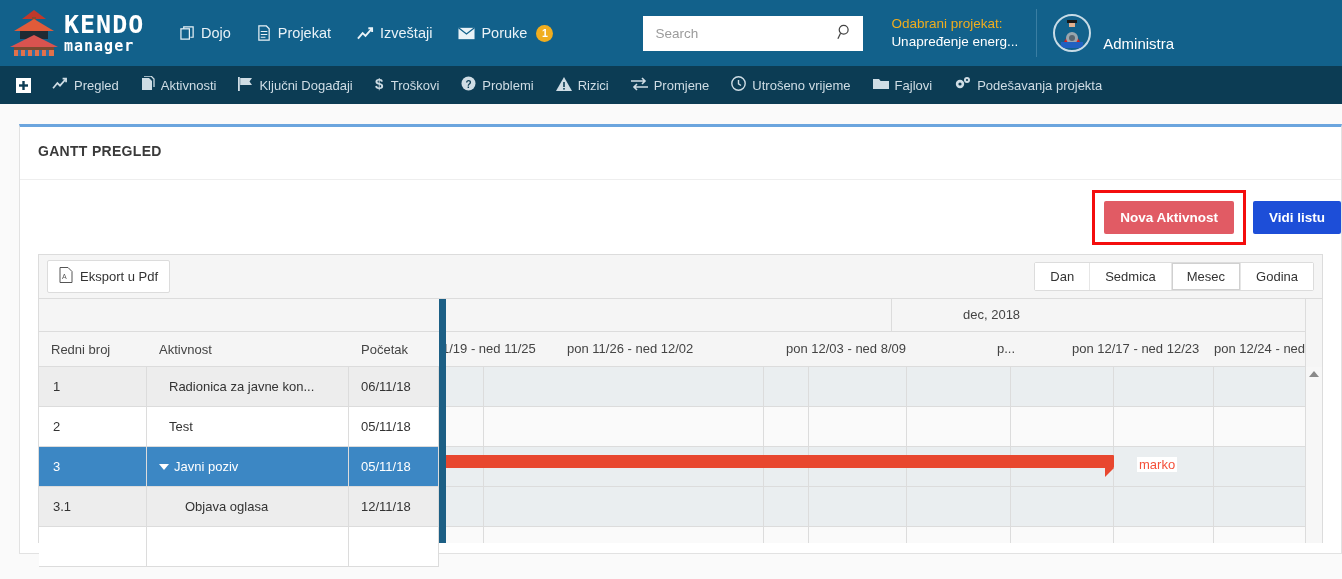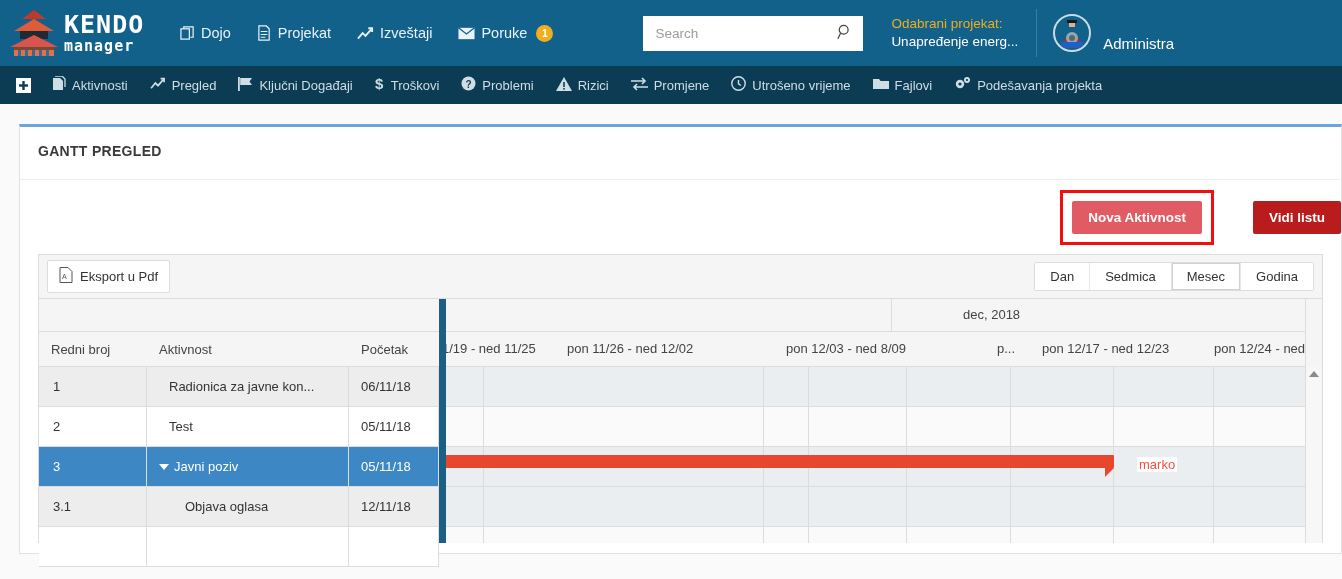--- a/index.html
+++ b/index.html
@@ -87,21 +87,21 @@
   .action-row {
     height:74px; display:flex; align-items:center; justify-content:flex-end;
     padding-right:0px; position:relative;
   }
   .btn {
     border:none; font-size:13.5px; font-weight:bold; color:#fff;
     padding:9px 16px; cursor:pointer; font-family:"Liberation Sans", sans-serif;
     border-radius:2px;
   }
   .btn-red { background:#e15b64; }
-  .btn-blue { background:#b91c1c;margin-left:32px; }
+  .btn-blue { background:#1d4ed8; }
   .highlight-box {
     border:3px solid #f40d0d; padding:8px 9px; display:inline-block;
     margin-right:7px;
   }
 
   
   .gantt-wrap { margin:0 18px 0 18px; border:1px solid #dcdcdc; border-bottom:none;}
   .gantt-toolbar {
     height:44px; background:#f5f5f5; border-bottom:1px solid #dcdcdc;
     display:flex; align-items:center; justify-content:space-between;
@@ -305,33 +305,33 @@
 <div class="subnav">
   <div class="subnav-plus">
     <svg width="15" height="15" viewBox="0 0 15 15">
         <rect x="0" y="0" width="15" height="15" fill="#fff"></rect>
         <rect x="6.3" y="3" width="2.4" height="9" fill="#0c3c54"></rect>
         <rect x="3" y="6.3" width="9" height="2.4" fill="#0c3c54"></rect>
       </svg>
   </div>
 
   <div class="subnav-item">
+    <span><svg width="16" height="13" viewBox="0 0 18 15">
+          <path d="M1 13 L6 7 L9 10 L16 2" fill="none" stroke="#cfdde5" stroke-width="2"></path>
+          <path d="M12 2 H16 V6" fill="none" stroke="#cfdde5" stroke-width="2"></path>
+        </svg></span>
+    <span>Pregled</span>
+  </div>
+
+  <div class="subnav-item">
     <span><svg width="14" height="15" viewBox="0 0 14 15">
           <path d="M1 2 H8 L11 5 V14 H1 Z" fill="#cfdde5"></path>
           <path d="M3 0 H10 L13 3 V11" fill="none" stroke="#cfdde5" stroke-width="1.3"></path>
         </svg></span>
     <span>Aktivnosti</span>
-  </div>
-
-  <div class="subnav-item">
-    <span><svg width="16" height="13" viewBox="0 0 18 15">
-          <path d="M1 13 L6 7 L9 10 L16 2" fill="none" stroke="#cfdde5" stroke-width="2"></path>
-          <path d="M12 2 H16 V6" fill="none" stroke="#cfdde5" stroke-width="2"></path>
-        </svg></span>
-    <span>Pregled</span>
   </div>
 
   <div class="subnav-item">
     <span><svg width="15" height="14" viewBox="0 0 15 14">
           <rect x="0" y="0" width="1.8" height="14" fill="#cfdde5"></rect>
           <path d="M2.2 1 H14 L11.5 4.5 L14 8 H2.2 Z" fill="#cfdde5"></path>
         </svg></span>
     <span>Ključni Događaji</span>
   </div>
 
@@ -480,21 +480,21 @@
           <div class="hdr-upper">
             <span class="month-label" style="left:524px">dec, 2018</span>
             <span class="vline-hdr" style="left:452px"></span>
           </div>
 
           <div class="hdr-lower">
             <span class="week-label" style="left:3px">1/19 - ned 11/25</span>
             <span class="week-label" style="left:128px">pon 11/26 - ned 12/02</span>
             <span class="week-label" style="left:347px">pon 12/03 - ned 8/09</span>
             <span class="week-label" style="left:558px">p...</span>
-            <span class="week-label" style="left:603px">pon 12/17 - ned 12/23</span>
+            <span class="week-label" style="left:633px">pon 12/17 - ned 12/23</span>
             <span class="week-label" style="left:775px">pon 12/24 - ned 12</span>
           </div>
 
           <div class="hdr-gap-right"></div>
 
           <div class="tl-rows">
             <div class="tl-row alt"></div>
             <div class="tl-row plain"></div>
             <div class="tl-row alt"></div>
             <div class="tl-row alt"></div>

